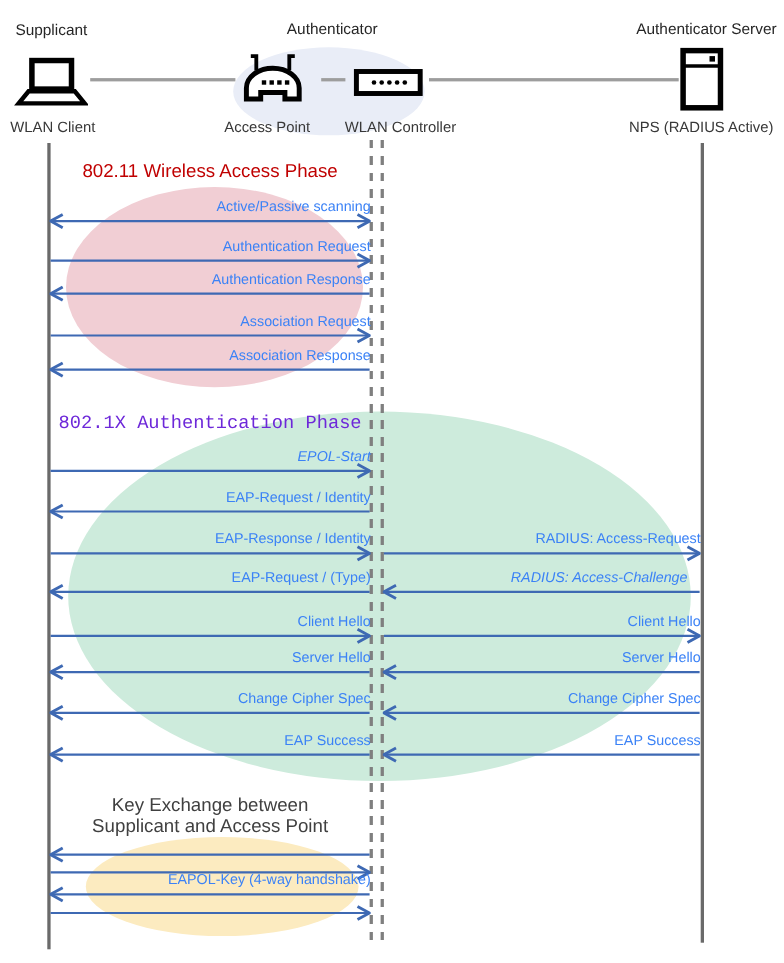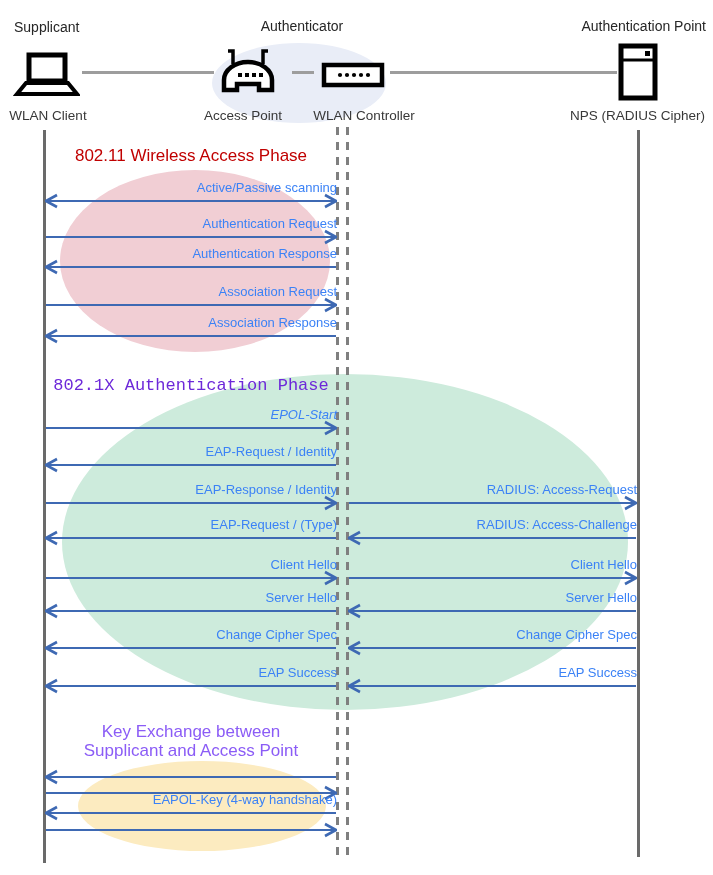--- a/index.html
+++ b/index.html
@@ -40,21 +40,21 @@
   <div class="lifeline-dashed" style="left:336px;top:127px;height:728px;"></div>
   <div class="lifeline-dashed" style="left:346px;top:127px;height:728px;"></div>
   <div class="lifeline-solid" style="left:637px;top:130px;height:727px;"></div>
 
   <div class="connector" style="left:82px;top:71px;width:132px;"></div>
   <div class="connector" style="left:292px;top:71px;width:22px;"></div>
   <div class="connector" style="left:390px;top:71px;width:227px;"></div>
 
   <div class="role-header" style="left:14px;top:19px;">Supplicant</div>
   <div class="role-header" style="left:222px;top:18px;width:160px;text-align:center;">Authenticator</div>
-  <div class="role-header" style="left:520px;top:18px;width:186px;text-align:right;">Authentication Point</div>
+  <div class="role-header" style="left:520px;top:18px;width:186px;text-align:right;">Authenticator Server</div>
 
   <svg class="icon" style="left:12px;top:52px;" width="68" height="46" viewBox="0 0 68 46">
     <rect x="17" y="3" width="36" height="26" fill="#ffffff" stroke="#000" stroke-width="5"></rect>
     <path d="M14 31 L56 31 L65 42 L5 42 Z" fill="#ffffff" stroke="#000" stroke-width="4"></path>
   </svg>
 
   <svg class="icon" style="left:216px;top:46px;" width="64" height="48" viewBox="0 0 64 48">
     <path d="M12 5 h5 v13" fill="none" stroke="#000" stroke-width="3.5"></path>
     <path d="M52 5 h-5 v13" fill="none" stroke="#000" stroke-width="3.5"></path>
     <path d="M8 44 v-10 a24 18 0 0 1 48 0 v10 h-13 v-6 h-22 v6 Z" fill="#ffffff" stroke="#000" stroke-width="4.5"></path>
@@ -75,25 +75,25 @@
 
   <svg class="icon" style="left:618px;top:43px;" width="40" height="58" viewBox="0 0 40 58">
     <rect x="3" y="3" width="34" height="52" fill="#ffffff" stroke="#000" stroke-width="5"></rect>
     <line x1="4" y1="17" x2="36" y2="17" stroke="#000" stroke-width="3"></line>
     <rect x="27" y="8" width="5" height="5" fill="#000"></rect>
   </svg>
 
   <div class="entity-label" style="left:0px;top:108px;width:96px;">WLAN Client</div>
   <div class="entity-label" style="left:183px;top:108px;width:120px;">Access Point</div>
   <div class="entity-label" style="left:304px;top:108px;width:120px;">WLAN Controller</div>
-  <div class="entity-label" style="left:565px;top:108px;width:145px;">NPS (RADIUS Cipher)</div>
+  <div class="entity-label" style="left:565px;top:108px;width:145px;">NPS (RADIUS Active)</div>
 
   <div class="phase-title" id="phase1-title" style="left: 45px; top: 146px; width: 292px; color: rgb(192, 0, 0);">802.11 Wireless Access Phase</div>
   <div class="phase-title" id="phase2-title" style="left: 45px; top: 376px; width: 292px; color: #6d28d9; font-family: Liberation Mono, monospace;">802.1X Authentication Phase</div>
-  <div class="phase-title" id="phase3-title" style="left: 45px; top: 722px; width: 292px; color: #8b5cf6;">Key Exchange between
+  <div class="phase-title" id="phase3-title" style="left: 45px; top: 722px; width: 292px; color: #404040;">Key Exchange between
 Supplicant and Access Point</div>
 
   <div id="messages">
       <div class="msg-arrow" style="left: 45px; top: 193px; width: 292px;"><svg width="292" height="16" viewBox="0 0 292 16">
           <line x1="1" y1="8" x2="291" y2="8" stroke="#3E69B3" stroke-width="2"></line>
           <polyline points="280,2 291,8 280,14" fill="none" stroke="#3E69B3" stroke-width="2.6"></polyline>
           <polyline points="12,2 1,8 12,14" fill="none" stroke="#3E69B3" stroke-width="2.6"></polyline>
         </svg></div>
       <div class="msg-label" style="left: 45px; top: 180px; width: 292px;">Active/Passive scanning</div>
       <div class="msg-arrow" style="left: 45px; top: 229px; width: 292px;"><svg width="292" height="16" viewBox="0 0 292 16">
@@ -138,21 +138,21 @@
       <div class="msg-label" style="left: 348px; top: 482px; width: 289px;">RADIUS: Access-Request</div>
       <div class="msg-arrow" style="left: 45px; top: 530px; width: 292px;"><svg width="292" height="16" viewBox="0 0 292 16">
           <line x1="1" y1="8" x2="291" y2="8" stroke="#3E69B3" stroke-width="2"></line>
           <polyline points="12,2 1,8 12,14" fill="none" stroke="#3E69B3" stroke-width="2.6"></polyline>
         </svg></div>
       <div class="msg-label" style="left: 45px; top: 517px; width: 292px;">EAP-Request / (Type)</div>
       <div class="msg-arrow" style="left: 348px; top: 530px; width: 289px;"><svg width="289" height="16" viewBox="0 0 289 16">
           <line x1="1" y1="8" x2="288" y2="8" stroke="#3E69B3" stroke-width="2"></line>
           <polyline points="12,2 1,8 12,14" fill="none" stroke="#3E69B3" stroke-width="2.6"></polyline>
         </svg></div>
-      <div class="msg-label" style="left: 348px; top: 517px; width: 289px;">RADIUS: Access-Challenge</div>
+      <div class="msg-label" style="left: 336px; top: 517px; width: 289px; font-style: italic;">RADIUS: Access-Challenge</div>
       <div class="msg-arrow" style="left: 45px; top: 570px; width: 292px;"><svg width="292" height="16" viewBox="0 0 292 16">
           <line x1="1" y1="8" x2="291" y2="8" stroke="#3E69B3" stroke-width="2"></line>
           <polyline points="280,2 291,8 280,14" fill="none" stroke="#3E69B3" stroke-width="2.6"></polyline>
         </svg></div>
       <div class="msg-label" style="left: 45px; top: 557px; width: 292px;">Client Hello</div>
       <div class="msg-arrow" style="left: 348px; top: 570px; width: 289px;"><svg width="289" height="16" viewBox="0 0 289 16">
           <line x1="1" y1="8" x2="288" y2="8" stroke="#3E69B3" stroke-width="2"></line>
           <polyline points="277,2 288,8 277,14" fill="none" stroke="#3E69B3" stroke-width="2.6"></polyline>
         </svg></div>
       <div class="msg-label" style="left: 348px; top: 557px; width: 289px;">Client Hello</div>

